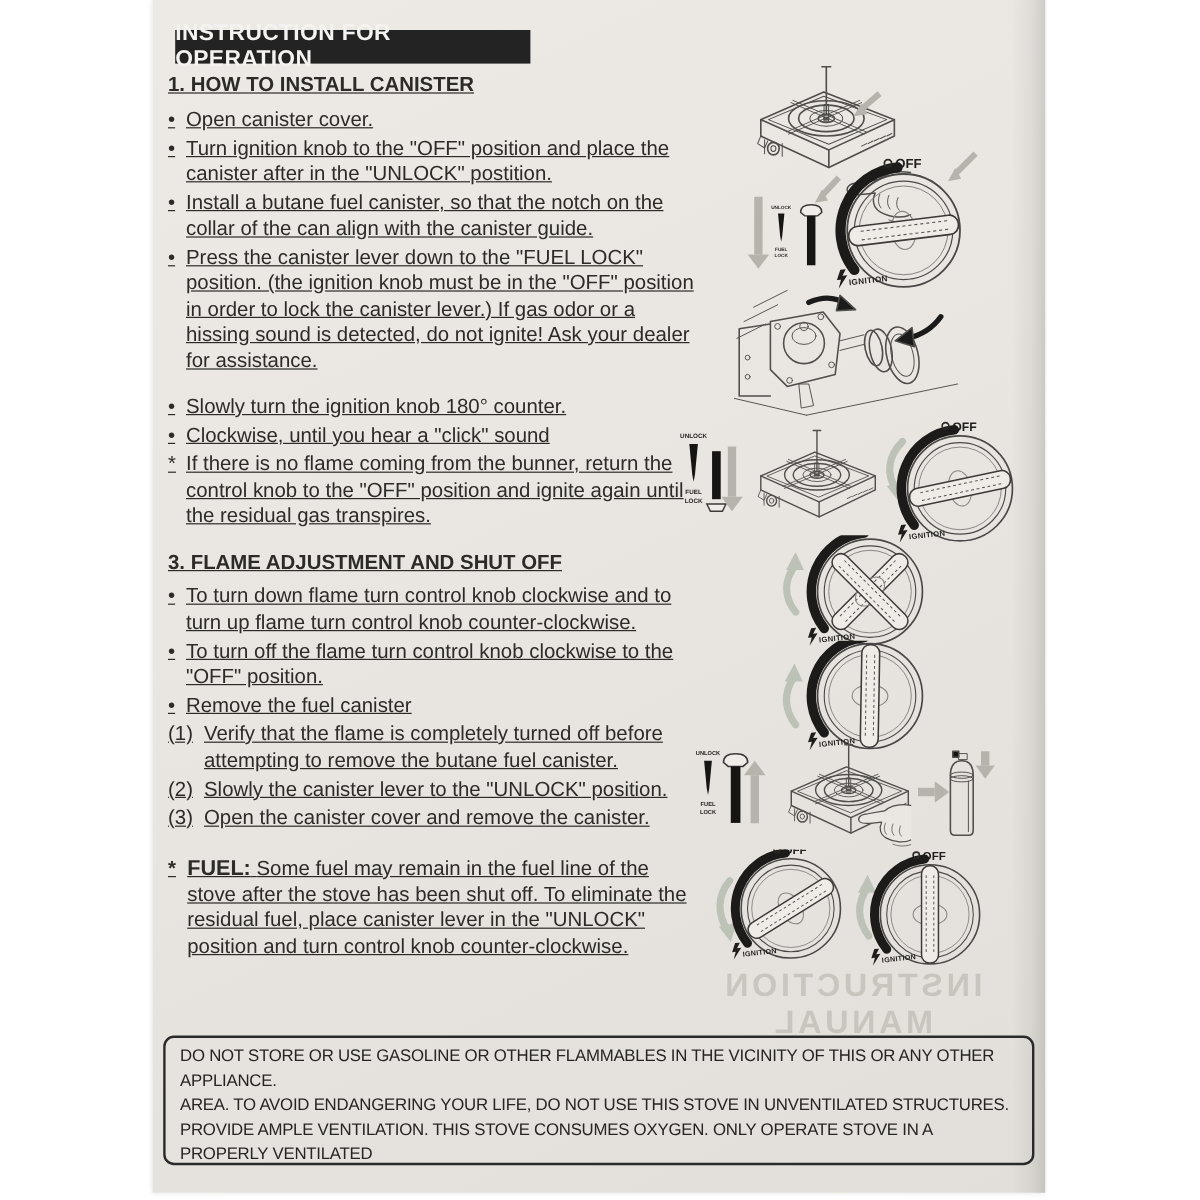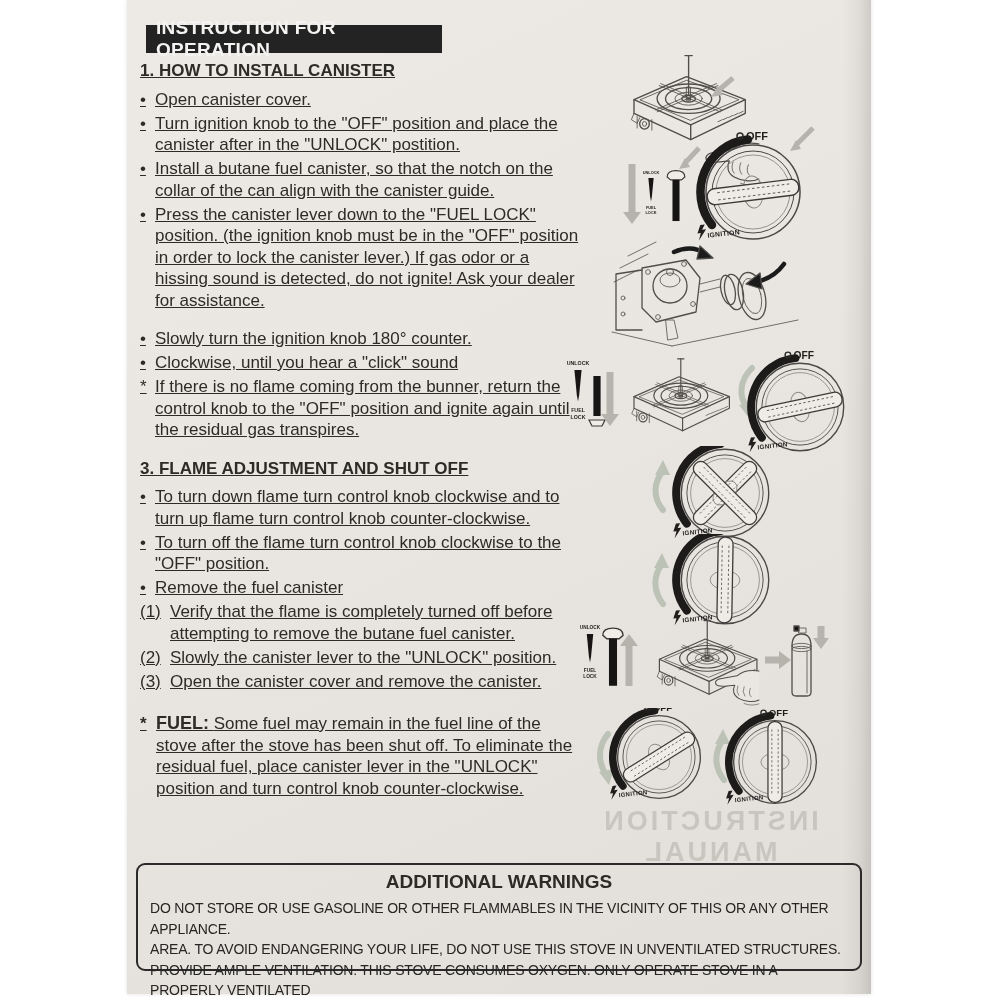--- a/index.html
+++ b/index.html
@@ -4,21 +4,21 @@
 <style>
   html,body{margin:0;padding:0;background:#ffffff;}
   .canvas{position:relative;width:1000px;height:1000px;background:#ffffff;overflow:hidden;
           font-family:"Liberation Sans",sans-serif;color:#2d2b28;}
   .paper{position:absolute;left:127px;top:0;width:744px;height:994px;
          background:linear-gradient(155deg,#edeae6 0%,#e9e6e1 45%,#e2dfda 100%);
          box-shadow:0 0 4px rgba(0,0,0,.12);}
   .paper-fold{position:absolute;left:842px;top:0;width:29px;height:994px;
          background:linear-gradient(90deg,rgba(0,0,0,0) 0%,rgba(0,0,0,.05) 60%,rgba(0,0,0,.12) 100%);}
   .title-bar{position:absolute;left:146px;top:25px;width:296px;height:28px;background:#232323;
-         display:flex;align-items:center;padding-left:10px;box-sizing:border-box;}
+         display:flex;align-items:center;box-sizing:border-box;}
   .title-bar span{color:#f4f3f1;font-size:19px;font-weight:bold;letter-spacing:.3px;}
   .text-col{position:absolute;left:140px;top:60px;width:446px;font-size:17px;line-height:21.5px;text-decoration:underline;}
   .sec-heading{font-weight:bold;font-size:17px;margin:0 0 7px 0;}
   .sec{margin:0 0 17px 0;}
   .li{display:flex;margin:0 0 2.5px 0;}
   .li .mk{flex:0 0 15px;}
   .li.num .mk{flex:0 0 30px;}
   .li .tx{flex:1;}
   .note{display:flex;margin-top:21px;}
   .note .mk{flex:0 0 16px;font-weight:bold;}
@@ -335,19 +335,18 @@
       <use href="#knob-base"></use>
       <g transform="rotate(0)">
           <use href="#knob-handle"></use>
         </g>
     </g>
   </svg>
 
   <div class="ghost">INSTRUCTION MANUAL</div>
 
   <div class="warnings">
-    <div class="w-title">ADDITIONAL WARNINGS</div>
     <div class="w-line">DO NOT STORE OR USE GASOLINE OR OTHER FLAMMABLES IN THE VICINITY OF THIS OR ANY OTHER APPLIANCE.</div>
     <div class="w-line">AREA. TO AVOID ENDANGERING YOUR LIFE, DO NOT USE THIS STOVE IN UNVENTILATED STRUCTURES.</div>
     <div class="w-line">PROVIDE AMPLE VENTILATION. THIS STOVE CONSUMES OXYGEN. ONLY OPERATE STOVE IN A PROPERLY VENTILATED</div>
 
   </div>
 </div>
 
 </body></html>

